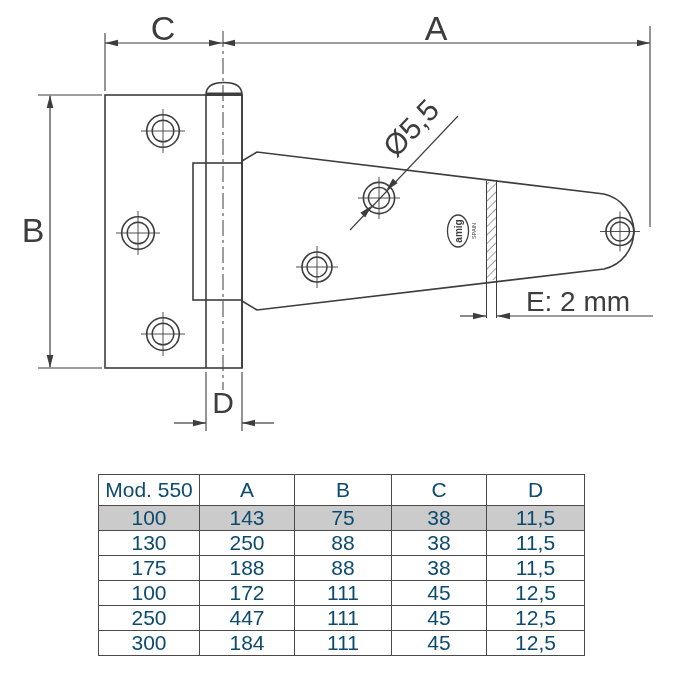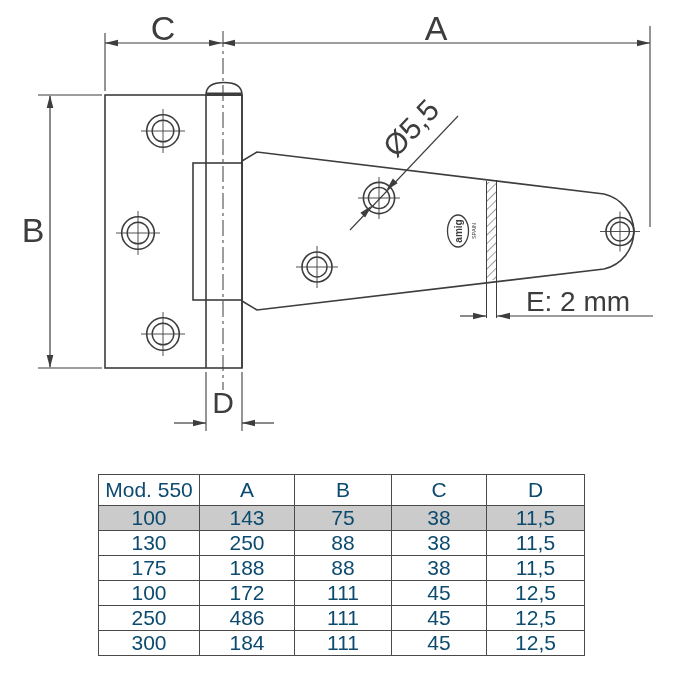--- a/index.html
+++ b/index.html
@@ -199,21 +199,21 @@
     </tr>
     <tr>
       <td>100</td>
       <td>172</td>
       <td>111</td>
       <td>45</td>
       <td>12,5</td>
     </tr>
     <tr>
       <td>250</td>
-      <td>486</td>
+      <td>447</td>
       <td>111</td>
       <td>45</td>
       <td>12,5</td>
     </tr>
     <tr>
       <td>300</td>
       <td>184</td>
       <td>111</td>
       <td>45</td>
       <td>12,5</td>

